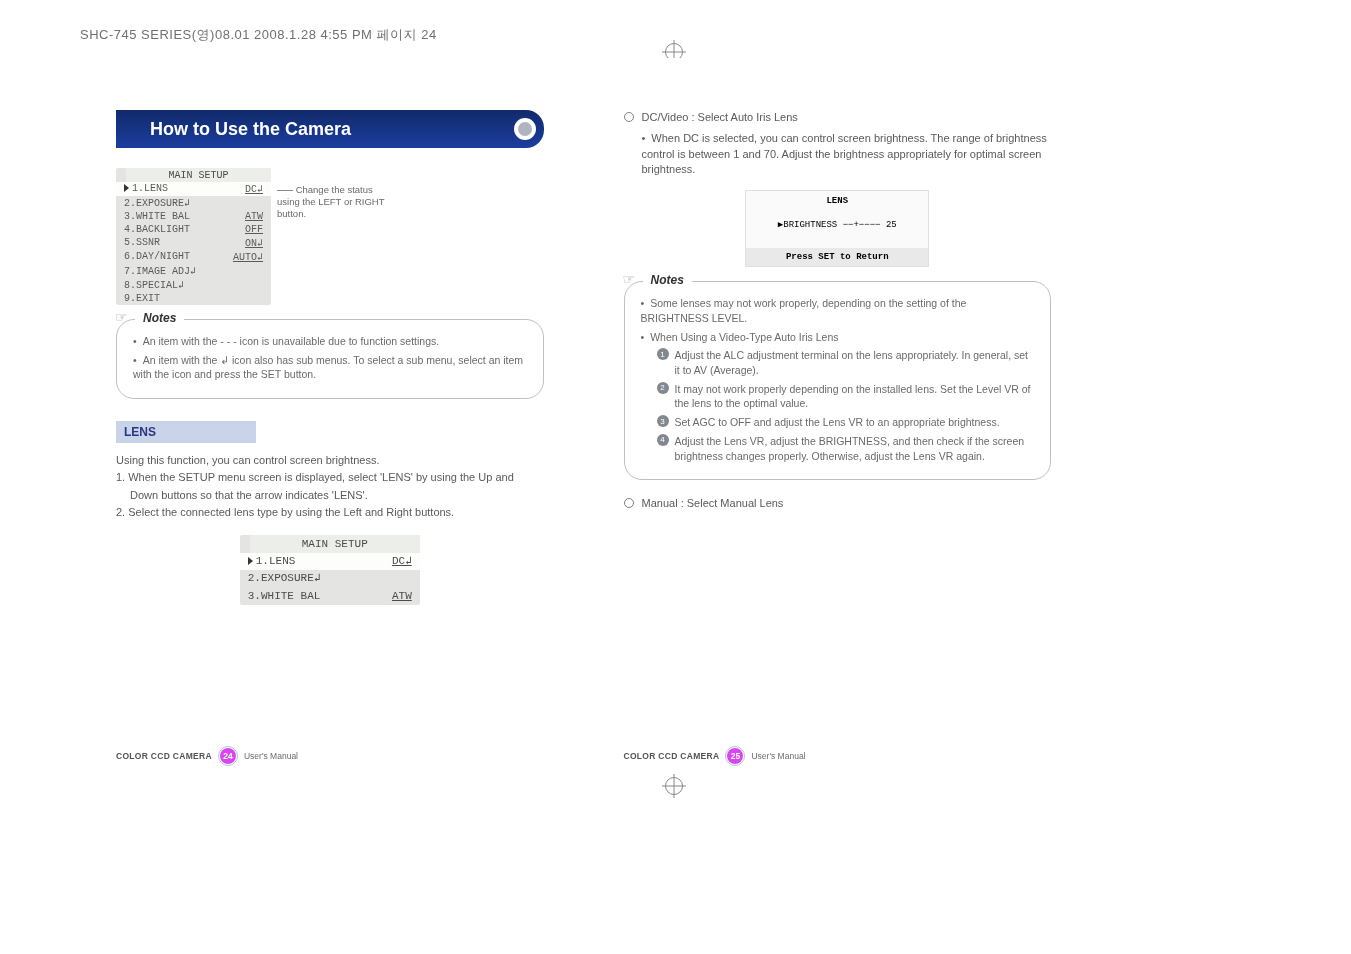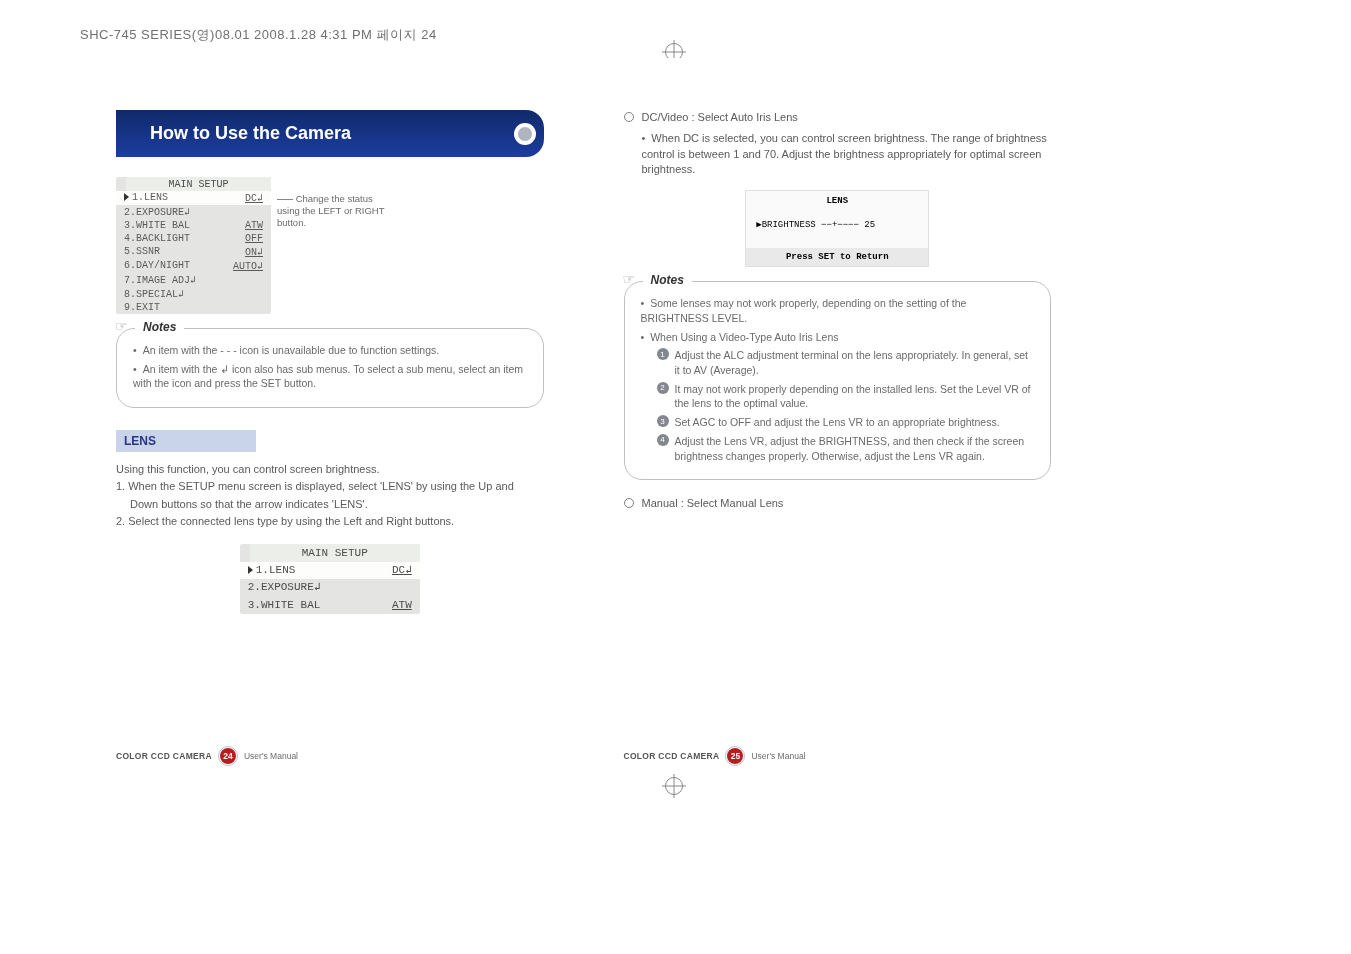--- a/index.html
+++ b/index.html
@@ -41,21 +41,21 @@
     background: #fff;
     position: relative;
     overflow: hidden;
   }
   .page-left  { padding: 52px 40px 40px 24px; }
   .page-right { padding: 52px 24px 40px 40px; }
 
   
   .title-bar {
     position: relative;
-    height: 47px;
+    height: 38px;
     background: linear-gradient(to bottom, #102a6a, #1c3da0);
     border-radius: 0 18px 18px 0;
     display: flex; align-items: center;
     padding-left: 34px;
     margin-bottom: 20px;
   }
   .title-bar .dot-bg {
     position: absolute; right: 8px; top: 50%; transform: translateY(-50%);
     width: 22px; height: 22px; background: #fff; border-radius: 50%;
   }
@@ -173,21 +173,21 @@
   .sub-bullet p::before { content: "•"; margin-right: 6px; color:#666; }
 
   .lens-screen {
     width: 184px; margin: 12px auto 14px; text-align: center;
     border: 1px solid #e0e0e0; background: #fafafa;
     font-family: "Courier New", monospace;
     font-size: 9px; color: #000;
   }
   .lens-screen .row { padding: 2px 10px; }
   .lens-screen .title-row { padding-top: 4px; font-weight: bold; }
-  .lens-screen .brightness-row { text-align:left; padding: 10px 10px 16px; }
+  .lens-screen .brightness-row { text-align:center; padding: 10px 10px 16px; }
   .lens-screen .return-row { background:#e9e9e9; padding:3px 0; font-weight:bold; }
 
   .circ-num {
     display: inline-flex; width: 12px; height: 12px; border-radius: 50%;
     background: #83888f; color: #fff; font-size: 8px; align-items:center; justify-content:center;
     margin-right: 6px; flex-shrink:0;
   }
   .num-list { list-style:none; padding-left: 16px; }
   .num-list li { display:flex; margin-bottom:4px; }
 
@@ -195,33 +195,33 @@
   .footer {
     position: absolute; bottom: 8px; left: 0; right: 0;
     display: flex; align-items: center; gap: 6px;
     font-size: 8.5px; color: #6c6c6c;
     justify-content: flex-start;
     padding-left: 24px;
   }
   .page-right .footer { justify-content: flex-start; padding-left: 40px; }
   .footer-pnum {
     display:inline-flex; align-items:center; justify-content:center;
-    font-size: 8.5px; color:#fff; background:#b91c1c; border-radius:50%;
+    font-size: 8.5px; color:#fff; background:#d946ef; border-radius:50%;
     width:16px; height:16px; font-weight:bold;
   }
   .footer-pnum-wrap {
     width: 20px; height:20px; border:1px solid #b8c2df; border-radius:50%;
     display:flex; align-items:center; justify-content:center;
   }
   .footer-strong { font-weight: bold; color:#545454; letter-spacing:0.3px; }
 </style>
 </head>
 <body>
 
-<div class="doc-info">SHC-745 SERIES(영)08.01  2008.1.28 4:31 PM  페이지 24</div>
+<div class="doc-info">SHC-745 SERIES(영)08.01  2008.1.28 4:55 PM  페이지 24</div>
 
 <div class="crop-cross top-cross">
     <div class="crop-circle"></div>
   </div>
 <div class="crop-cross bottom-cross">
     <div class="crop-circle"></div>
   </div>
 <div class="crop-cross right-cross">
     <div class="crop-circle"></div>
   </div>

